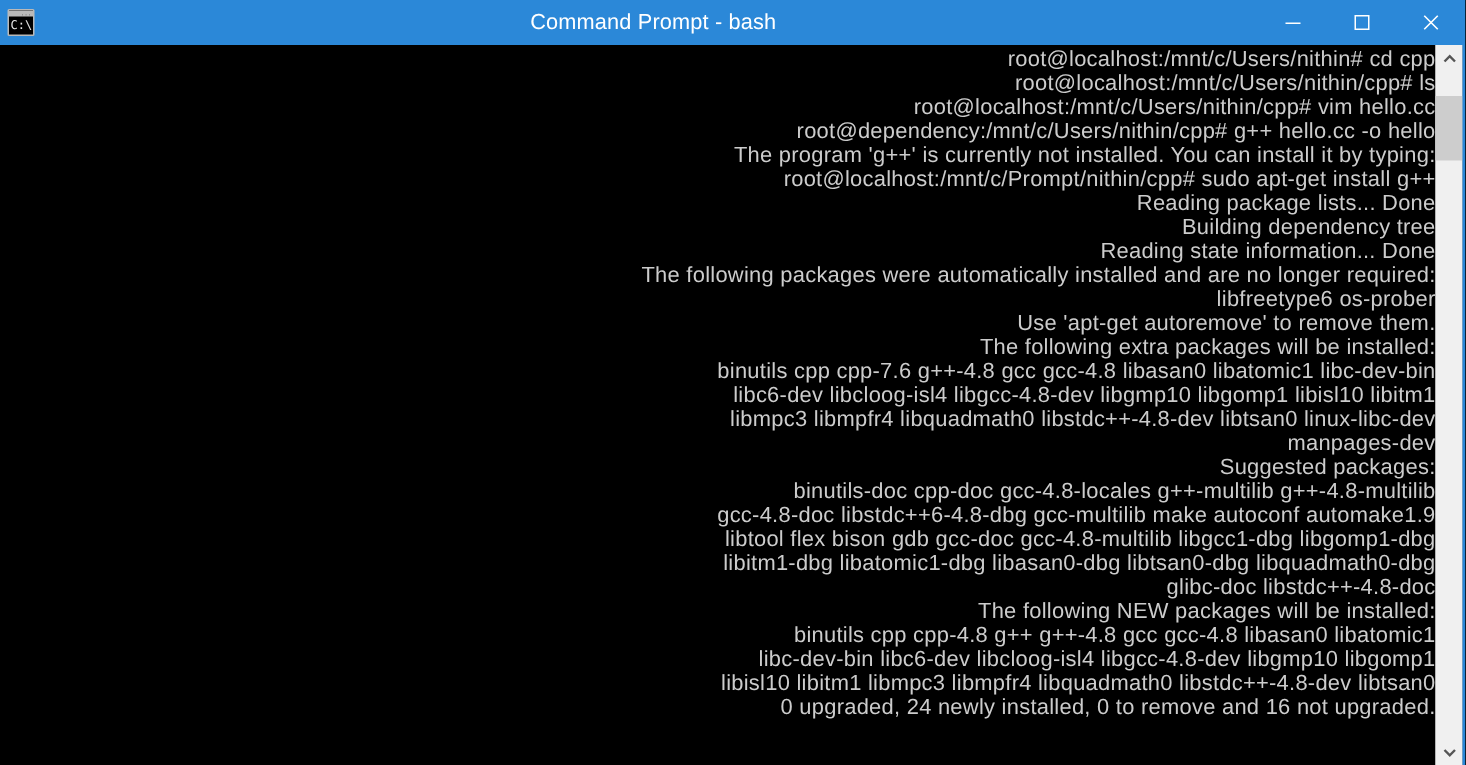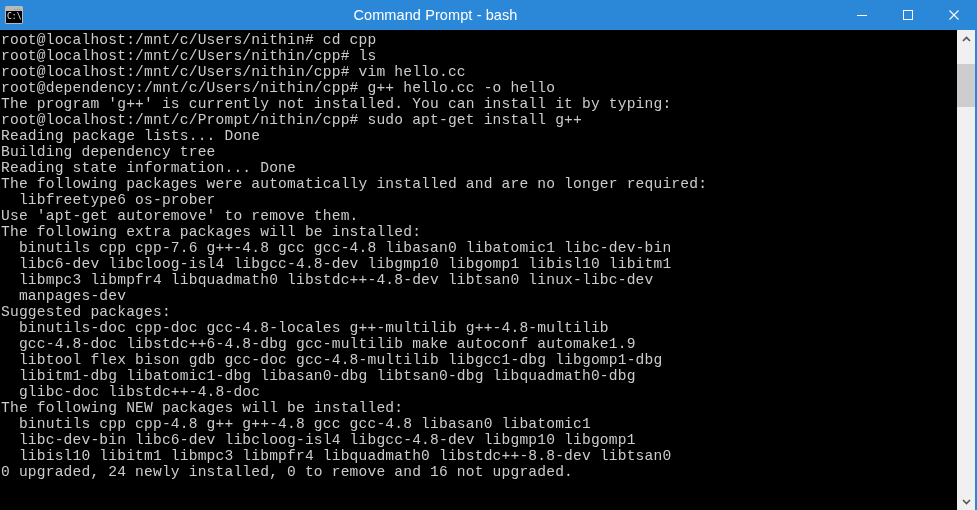--- a/index.html
+++ b/index.html
@@ -111,26 +111,27 @@
     box-sizing: border-box;
   }
   .term-lines {
     position: absolute;
     top: 2px;
     left: 1px;
     right: 0;
   }
   .term-line {
     color: #cccccc;
-    font-family: Liberation Mono, monospace;
+    font-family: Liberation Sans, sans-serif;
     font-size: 14.6px;
     line-height: 16px;
     height: 16px;
     white-space: pre;
     letter-spacing: 0.18px;
+    text-align: right;
   }
 
   
   .scrollbar {
     position: absolute;
     top: 30px;
     right: 2px;
     width: 18px;
     height: 480px;
     background: #f0f0f0;
@@ -233,21 +234,21 @@
       <div class="term-line">  manpages-dev</div>
       <div class="term-line">Suggested packages:</div>
       <div class="term-line">  binutils-doc cpp-doc gcc-4.8-locales g++-multilib g++-4.8-multilib</div>
       <div class="term-line">  gcc-4.8-doc libstdc++6-4.8-dbg gcc-multilib make autoconf automake1.9</div>
       <div class="term-line">  libtool flex bison gdb gcc-doc gcc-4.8-multilib libgcc1-dbg libgomp1-dbg</div>
       <div class="term-line">  libitm1-dbg libatomic1-dbg libasan0-dbg libtsan0-dbg libquadmath0-dbg</div>
       <div class="term-line">  glibc-doc libstdc++-4.8-doc</div>
       <div class="term-line">The following NEW packages will be installed:</div>
       <div class="term-line">  binutils cpp cpp-4.8 g++ g++-4.8 gcc gcc-4.8 libasan0 libatomic1</div>
       <div class="term-line">  libc-dev-bin libc6-dev libcloog-isl4 libgcc-4.8-dev libgmp10 libgomp1</div>
-      <div class="term-line">  libisl10 libitm1 libmpc3 libmpfr4 libquadmath0 libstdc++-8.8-dev libtsan0</div>
+      <div class="term-line">  libisl10 libitm1 libmpc3 libmpfr4 libquadmath0 libstdc++-4.8-dev libtsan0</div>
       <div class="term-line">0 upgraded, 24 newly installed, 0 to remove and 16 not upgraded.</div>
     </div>
   </div>
 
   <div class="scrollbar">
     <div class="sb-track"></div>
     <div class="sb-btn up">
       <span>
         <svg width="9" height="7" viewBox="0 0 9 7">
             <path d="M1 5 L4.5 1.5 L8 5" stroke="#555555" stroke-width="1.6" fill="none"></path>

